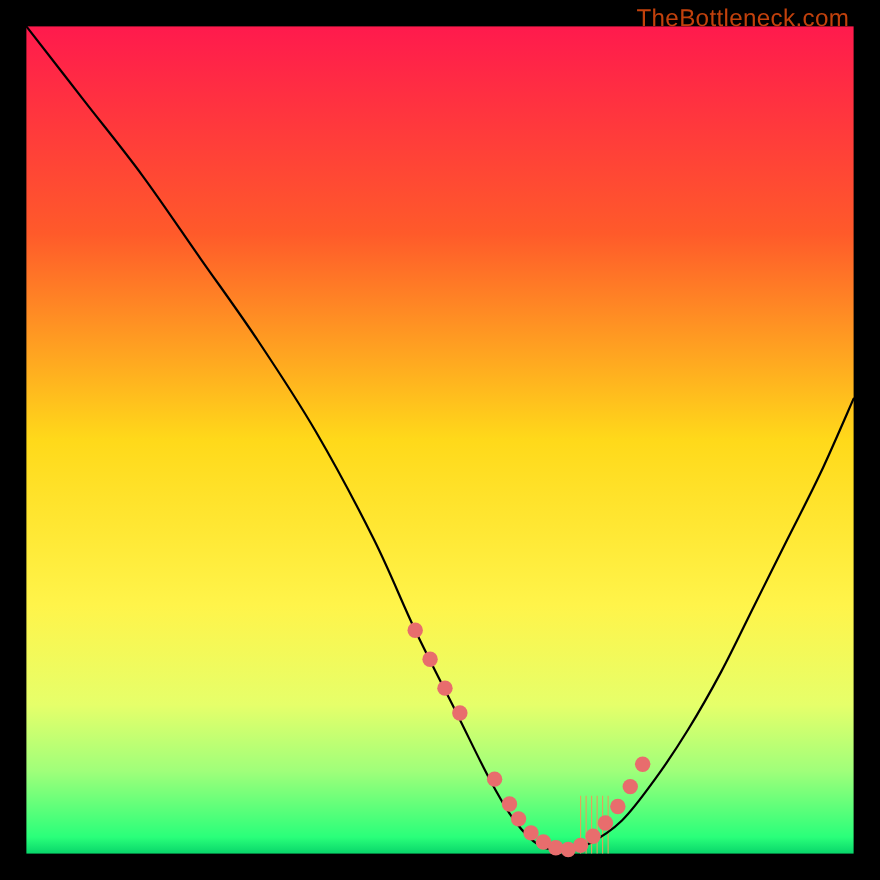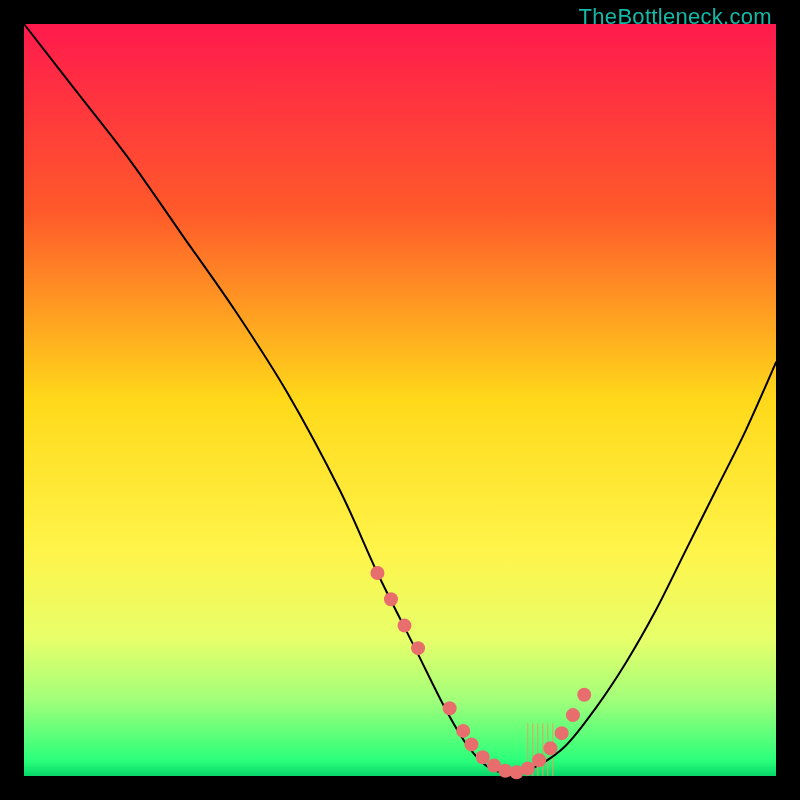--- a/index.html
+++ b/index.html
@@ -17,21 +17,21 @@
       #e6ff6a 82%,
       #a0ff7a 90%,
       #2aff7a 98%,
       #08d66a 100%);
   }
   .watermark {
     position: absolute;
     top: 4px; right: 28px;
     font-family: Arial, Helvetica, sans-serif;
     font-size: 22px;
-    color: #14b8a6;
+    color: #c2410c;
     letter-spacing: 0.3px;
     user-select: none;
     margin-left: 14px;
   }
   svg.curve { position: absolute; left: 24px; top: 24px; width: 752px; height: 752px; overflow: visible; }
   .dot { fill: #e86d6d; }
   .hatch { stroke: #e8a05a; stroke-width: 1; }
 </style>
 </head>
 <body>

